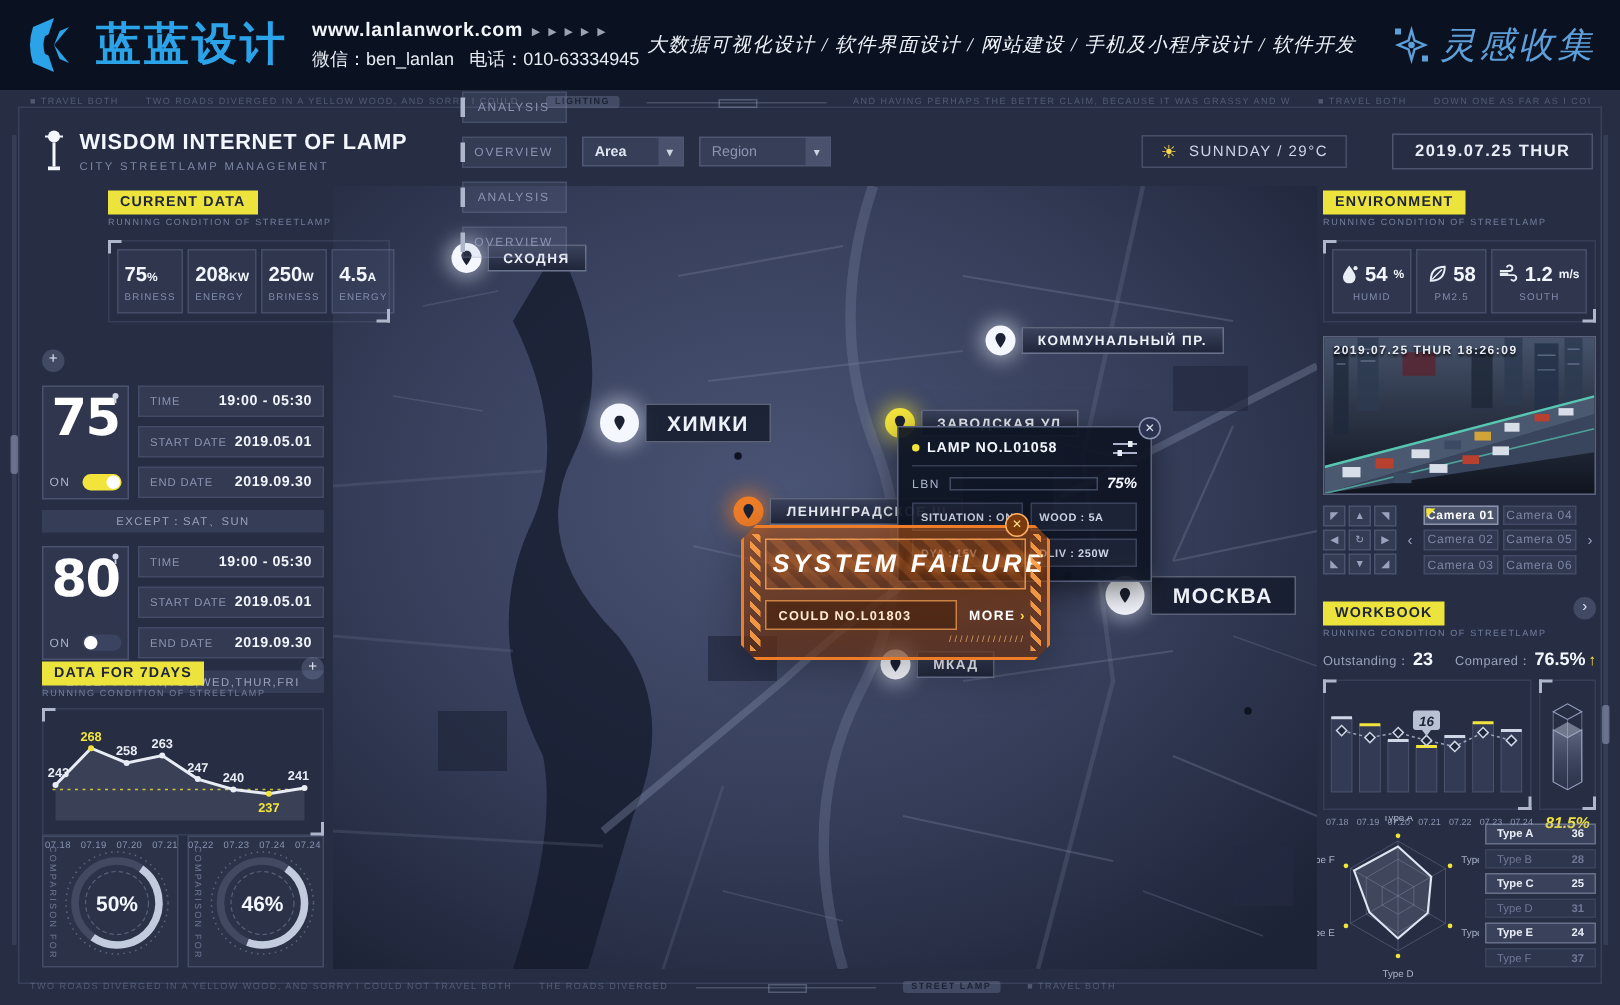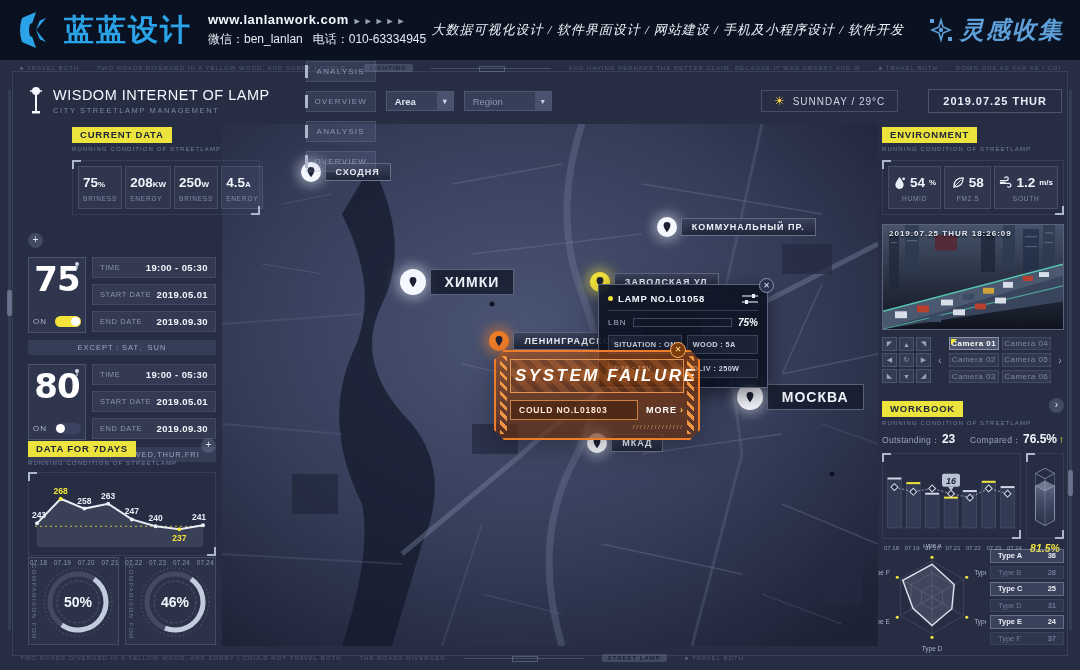--- a/index.html
+++ b/index.html
@@ -9,36 +9,36 @@
   
   .site-header { position: absolute; top: 0; left: 0; width: 1080px; height: 60px; background: #0a1222; display: flex; align-items: center; padding: 0 16px; z-index: 50; }
   .logo-wrap { display: flex; align-items: center; gap: 8px; }
   .logo-mark { width: 40px; height: 40px; }
   .logo-text { font-size: 30px; font-weight: bold; color: #2aa3e8; letter-spacing: 2px; line-height: 1; }
   .contact-block { margin-left: 16px; display: flex; flex-direction: column; gap: 4px; }
   .contact-row1 { font-size: 13px; color: #f2f5fa; font-weight: bold; letter-spacing: .5px; }
   .contact-row1 .arrows { color: #9aa3b5; font-size: 9px; letter-spacing: 2px; }
   .contact-row2 { font-size: 12px; color: #e8ecf2; }
   .services { margin-left: auto; margin-right: 24px; font-size: 13px; font-style: italic; color: #eef1f7; font-family: "Liberation Serif", serif; letter-spacing: 1px; }
-  .brand-right { display: flex; align-items: center; gap: 6px; color: #5e9fd8; font-size: 24px; font-weight: bold; font-style: italic; font-family: "Liberation Serif", serif; letter-spacing: 2px; }
+  .brand-right { display: flex; align-items: center; gap: 6px; color: #5e9fd8; font-size: 24px; font-weight: normal; font-style: italic; font-family: "Liberation Serif", serif; letter-spacing: 2px; }
 
   
   .dashboard-frame { position: absolute; left: 12px; top: 71px; width: 1056px; height: 585px; border: 1px solid rgba(125,136,168,.22); z-index: 1; pointer-events: none; }
   .deco-strip { position: absolute; left: 20px; right: 20px; display: flex; align-items: center; gap: 18px; font-size: 6px; letter-spacing: 1px; color: rgba(150,160,190,.38); white-space: nowrap; overflow: hidden; z-index: 2; }
   .deco-strip.top { top: 64px; }
   .deco-strip.bottom { bottom: 8px; }
   .deco-badge { background: rgba(150,160,190,.25); color: #1c2233; padding: 1px 6px; border-radius: 2px; font-weight: bold; }
   .deco-line { flex: 0 0 120px; height: 1px; background: rgba(150,160,190,.3); position: relative; }
   .deco-line::after { content:""; position: absolute; left: 40%; top: -2px; width: 24px; height: 4px; border: 1px solid rgba(150,160,190,.4); }
 
   
   .titlebar { position: absolute; top: 84px; left: 28px; right: 18px; height: 34px; display: flex; align-items: center; z-index: 5; }
   .app-title-block { display: flex; align-items: center; gap: 9px; }
   .lamp-glyph { width: 16px; height: 30px; }
-  .app-title { font-size: 14.5px; font-weight: normal; color: #f4f7fd; letter-spacing: .5px; }
+  .app-title { font-size: 14.5px; font-weight: bold; color: #f4f7fd; letter-spacing: .5px; }
   .app-subtitle { font-size: 7.5px; color: #7d87a5; letter-spacing: 1.6px; margin-top: 3px; }
   .tab-bar { display: flex; gap: 9px; margin-left: 36px; flex-direction: column; }
   .tab { position: relative; width: 70px; height: 21px; background: rgba(145,156,190,.13); border: 1px solid rgba(145,156,190,.2); display: flex; align-items: center; justify-content: center; font-size: 8px; letter-spacing: 1.2px; color: #8property); color: #8b95b2; cursor: pointer; }
   .tab .tab-marker { position: absolute; left: -2px; top: 3px; width: 3px; height: 13px; background: #aeb6cc; }
   .tab.active { background: rgba(165,175,205,.22); color: #fff; font-weight: bold; }
   .tab.active .tab-marker { background: #f3e43c; }
   .select-box { width: 68px; height: 20px; margin-left: 10px; background: rgba(145,156,190,.16); border: 1px solid rgba(145,156,190,.25); display: flex; align-items: center; justify-content: space-between; padding-left: 8px; font-size: 9.5px; color: #dfe5f2; font-weight: bold; cursor: pointer; }
   .select-box.region { width: 88px; color: #8b95b2; font-weight: normal; }
   .select-arrow { width: 16px; height: 100%; background: rgba(145,156,190,.2); display: flex; align-items: center; justify-content: center; font-size: 8px; color: #cdd4e4; }
   .weather-box { margin-left: auto; height: 22px; border: 1px solid rgba(145,156,190,.3); display: flex; align-items: center; padding: 0 12px; gap: 7px; font-size: 10px; letter-spacing: 1px; color: #cdd4e6; }

